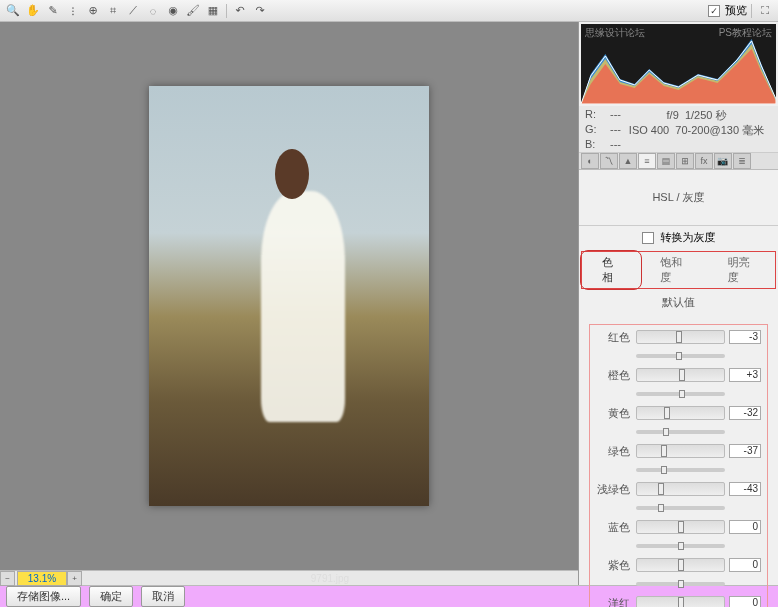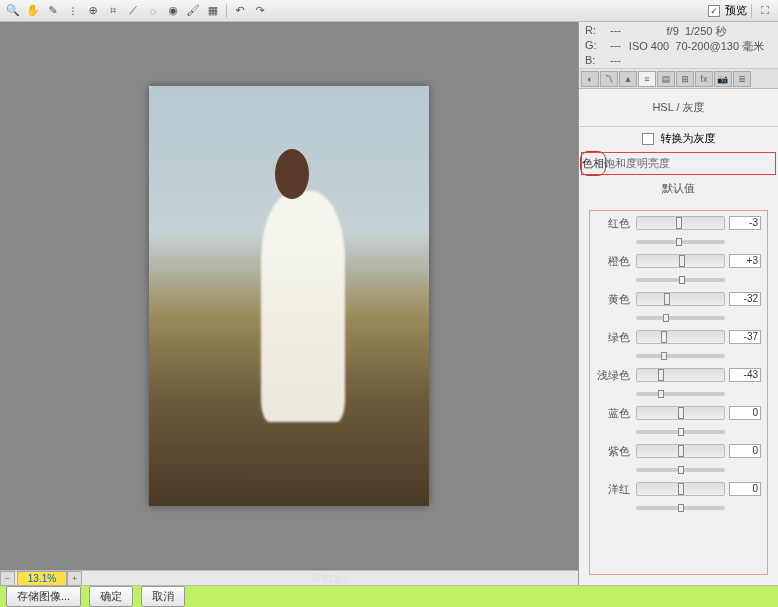--- a/index.html
+++ b/index.html
@@ -24,34 +24,34 @@
 .histo svg{width:100%;height:100%}
 .wm{position:absolute;top:2px;left:4px;color:#888;font-size:10px;z-index:2}
 .wm2{position:absolute;top:2px;right:4px;color:#888;font-size:10px;z-index:2}
 .exif{padding:2px 6px;font-size:10px;color:#555;background:#e8e8e8;border-bottom:1px solid #ccc}
 .exif .row{display:flex}
 .exif .lbl{width:25px}
 .exif .val{flex:1;text-align:center}
 .tabbar{height:20px;background:#e0e0e0;border-bottom:1px solid #bbb;display:flex;align-items:center;gap:1px;padding:0 2px}
 .tabi{width:18px;height:16px;background:#d0d0d0;border:1px solid #aaa;display:flex;align-items:center;justify-content:center;font-size:9px;color:#666}
 .tabi.on{background:#f0f0f0}
-.phead{text-align:center;padding:11px;font-size:11px;color:#555;border-bottom:1px solid #ccc}
+.phead{text-align:center;padding:20px;font-size:11px;color:#555;border-bottom:1px solid #ccc}
 .cbrow{display:flex;align-items:center;justify-content:center;padding:4px;gap:4px}
 .subtabs{display:flex;border-bottom:1px solid #ccc;border:1px solid #d44;margin:2px}
-.subtab{padding:3px 0;color:#666;cursor:pointer}
+.subtab{padding:3px 20px;color:#666;cursor:pointer}
 .subtab.on{color:#333;position:relative}
 .subtab.on::before{content:"";position:absolute;left:-2px;top:-2px;right:-2px;bottom:-2px;border:1px solid #c33;border-radius:8px}
 .deflbl{text-align:center;padding:4px;color:#555;cursor:pointer}
 .sliders{padding:4px 6px;border:1px solid #e99;margin:10px;flex:1}
 .srow{display:flex;align-items:center;margin-bottom:3px;height:16px}
 .slbl{width:40px;color:#555;text-align:right;padding-right:6px}
 .strack{flex:1;height:14px;position:relative;background:linear-gradient(#ddd,#eee);border:1px solid #bbb;border-radius:2px}
 .sthumb{position:absolute;width:6px;height:12px;background:#eee;border:1px solid #888;top:0;transform:translateX(-50%)}
 .sval{width:32px;height:14px;border:1px solid #aaa;background:#fff;text-align:right;padding-right:2px;margin-left:4px;line-height:12px;color:#333;font-size:10px}
-.bottom{height:22px;background:#bef264;border-top:1px solid #bbb;display:flex;align-items:center;padding:0 6px;gap:8px}
+.bottom{height:22px;background:#f0abfc;border-top:1px solid #bbb;display:flex;align-items:center;padding:0 6px;gap:8px}
 .bbtn{padding:2px 10px;background:linear-gradient(#fdfdfd,#e5e5e5);border:1px solid #999;border-radius:2px;cursor:pointer;color:#333}
 .binfo{flex:1;text-align:center;color:#0066cc;font-size:10px;text-decoration:underline}
 </style>
 </head>
 <body>
 
 <div class="tb">
   <div class="ti">🔍</div>
   <div class="ti">✋</div>
   <div class="ti">✎</div>
@@ -80,20 +80,30 @@
     </div>
     <div class="scrollb">
       <div class="sbtn">−</div>
       <div class="zoompct">13.1%</div>
       <div class="sbtn">+</div>
       <div class="fname">9791.jpg</div>
     </div>
   </div>
 
   <div class="rp">
+    <div class="histo">
+      <span class="wm">思缘设计论坛</span>
+      <span class="wm2">PS教程论坛</span>
+      <svg viewBox="0 0 200 80" preserveAspectRatio="none">
+        <path d="M0,80 L10,50 L25,30 L40,55 L55,60 L70,45 L85,58 L100,62 L120,50 L140,55 L160,35 L175,15 L185,40 L200,75 L200,80 Z" fill="#4af" opacity=".8"></path>
+        <path d="M0,80 L10,55 L25,35 L40,58 L55,62 L70,48 L85,60 L100,64 L120,52 L140,57 L160,38 L175,20 L185,45 L200,76 L200,80 Z" fill="#fc4" opacity=".7"></path>
+        <path d="M0,80 L10,60 L25,40 L40,60 L55,64 L70,50 L85,62 L100,66 L120,54 L140,59 L160,40 L175,25 L185,48 L200,77 L200,80 Z" fill="#f44" opacity=".6"></path>
+        <path d="M0,80 L10,52 L25,32 L40,56 L55,61 L70,46 L85,59 L100,63 L120,51 L140,56 L160,36 L175,17 L185,42 L200,75 L200,80 Z" fill="none" stroke="#fff" stroke-width="1"></path>
+      </svg>
+    </div>
     <div class="exif">
       <div class="row">
           <span class="lbl">R:</span>
           <span>---</span>
           <span class="val"><span>f/9</span>&nbsp;&nbsp;<span>1/250 秒</span></span>
         </div>
       <div class="row">
           <span class="lbl">G:</span>
           <span>---</span>
           <span class="val"><span>ISO 400</span>&nbsp;&nbsp;<span>70-200@130 毫米</span></span>

